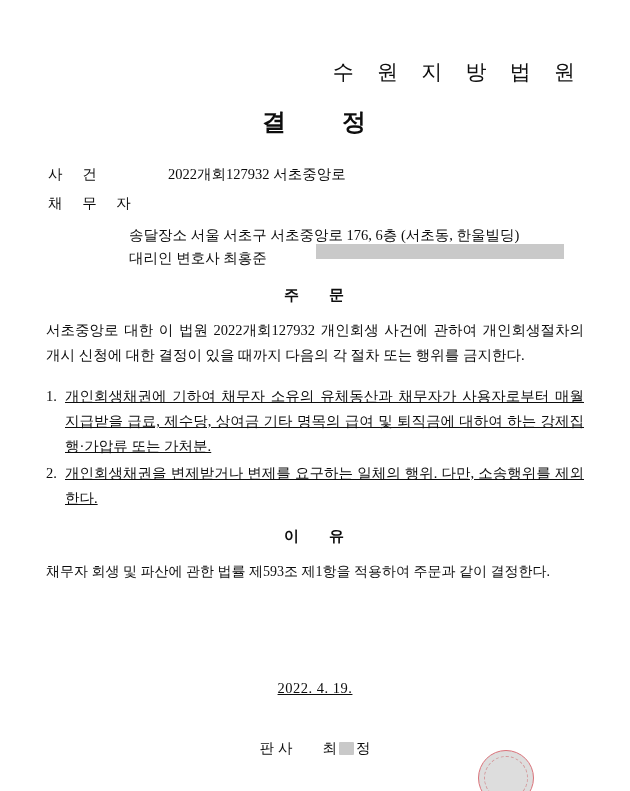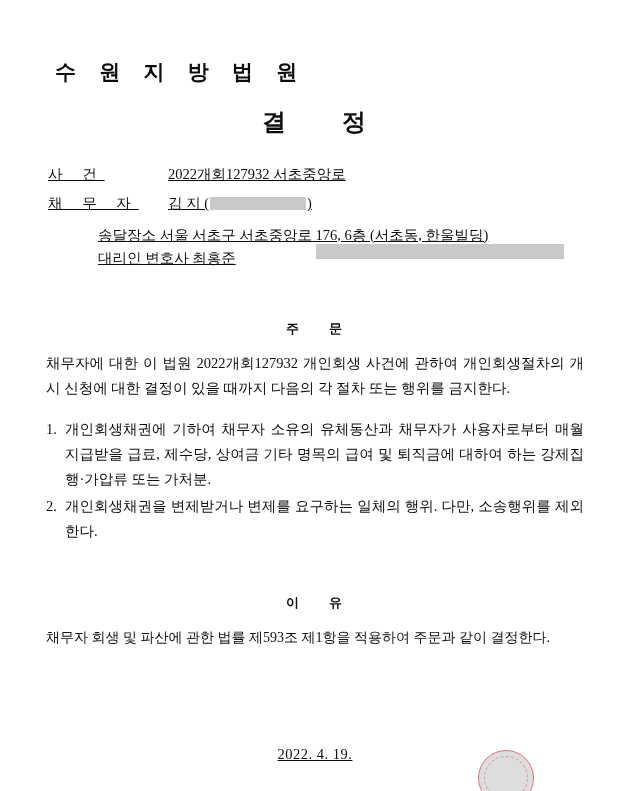--- a/index.html
+++ b/index.html
@@ -17,40 +17,39 @@
   }
   .page {
     position: relative;
     width: 630px;
     height: 791px;
     box-sizing: border-box;
     padding: 0 46px;
   }
   .court-title {
     margin-top: 58px;
-    text-align: left;
+    text-align: right;
     font-size: 21px;
-    font-weight: bold;
+    font-weight: normal;
     letter-spacing: 9px;
     text-indent: 9px;
   }
   .decision-title {
     margin-top: 20px;
     text-align: center;
     font-size: 24px;
     font-weight: bold;
     letter-spacing: 2px;
   }
   .decision-title .sp {
     display: inline-block;
     width: 54px;
   }
   .field-block {
     margin-top: 26px;
-    text-decoration: underline;
   }
   .field-row {
     display: flex;
     align-items: flex-start;
     font-size: 14.5px;
     line-height: 1.5;
     margin-bottom: 7px;
   }
   .field-label {
     width: 122px;
@@ -74,28 +73,28 @@
   .redact-bar {
     position: absolute;
     left: 316px;
     top: 186px;
     width: 248px;
     height: 15px;
     background: #c9c9c9;
   }
   .sub-lines {
     margin-top: 9px;
-    margin-left: 52px;
+    margin-left: 83px;
     font-size: 14.5px;
     line-height: 1.62;
   }
   .section-head {
-    margin-top: 50px;
-    text-align: center;
-    font-size: 13px;
+    margin-top: 16px;
+    text-align: center;
+    font-size: 15px;
     font-weight: bold;
     letter-spacing: 2px;
   }
   .section-head .sp {
     display: inline-block;
     width: 28px;
   }
   .para {
     margin-top: 13px;
     font-size: 14.5px;
@@ -112,20 +111,21 @@
   ol.items li {
     display: flex;
     margin-bottom: 2px;
   }
   ol.items li .num {
     flex: 0 0 19px;
   }
   ol.items li .txt {
     flex: 1 1 auto;
     text-align: justify;
+    text-decoration: underline;
   }
   .reason-para {
     margin-top: 14px;
     font-size: 14px;
     line-height: 1.7;
   }
   .date-line {
     margin-top: 96px;
     text-align: center;
     font-size: 14.5px;
@@ -174,37 +174,34 @@
     <span>결</span><span class="sp"></span><span>정</span>
   </div>
 
   <div class="field-block">
     <div class="field-row">
       <div class="field-label">사      건</div>
       <div class="field-value">2022개회127932   서초중앙로</div>
     </div>
     <div class="field-row">
       <div class="field-label">채  무  자</div>
-      <div class="field-value">
-        <span>김  지 (</span><span class="redact debtor-name"></span><span>)</span>
-      </div>
     </div>
     <div class="sub-lines">
       <div>송달장소  서울 서초구 서초중앙로 176, 6층 (서초동, 한울빌딩)</div>
       <div>대리인 변호사 최홍준</div>
     </div>
   </div>
 
   <div class="redact-bar"></div>
 
   <div class="section-head">
     <span>주</span><span class="sp"></span><span>문</span>
   </div>
 
-  <div class="para">채무자에 대한 이 법원 2022개회127932 개인회생 사건에 관하여 개인회생절차의 개시 신청에 대한 결정이 있을 때까지 다음의 각 절차 또는 행위를 금지한다.</div>
+  <div class="para">서초중앙로 대한 이 법원 2022개회127932 개인회생 사건에 관하여 개인회생절차의 개시 신청에 대한 결정이 있을 때까지 다음의 각 절차 또는 행위를 금지한다.</div>
 
   <ol class="items">
     <li>
       <span class="num">1.</span>
       <span class="txt">개인회생채권에 기하여 채무자 소유의 유체동산과 채무자가 사용자로부터 매월 지급받을 급료, 제수당, 상여금 기타 명목의 급여 및 퇴직금에 대하여 하는 강제집행·가압류 또는 가처분.</span>
     </li>
     <li>
       <span class="num">2.</span>
       <span class="txt">개인회생채권을 변제받거나 변제를 요구하는 일체의 행위. 다만, 소송행위를 제외한다.</span>
     </li>

